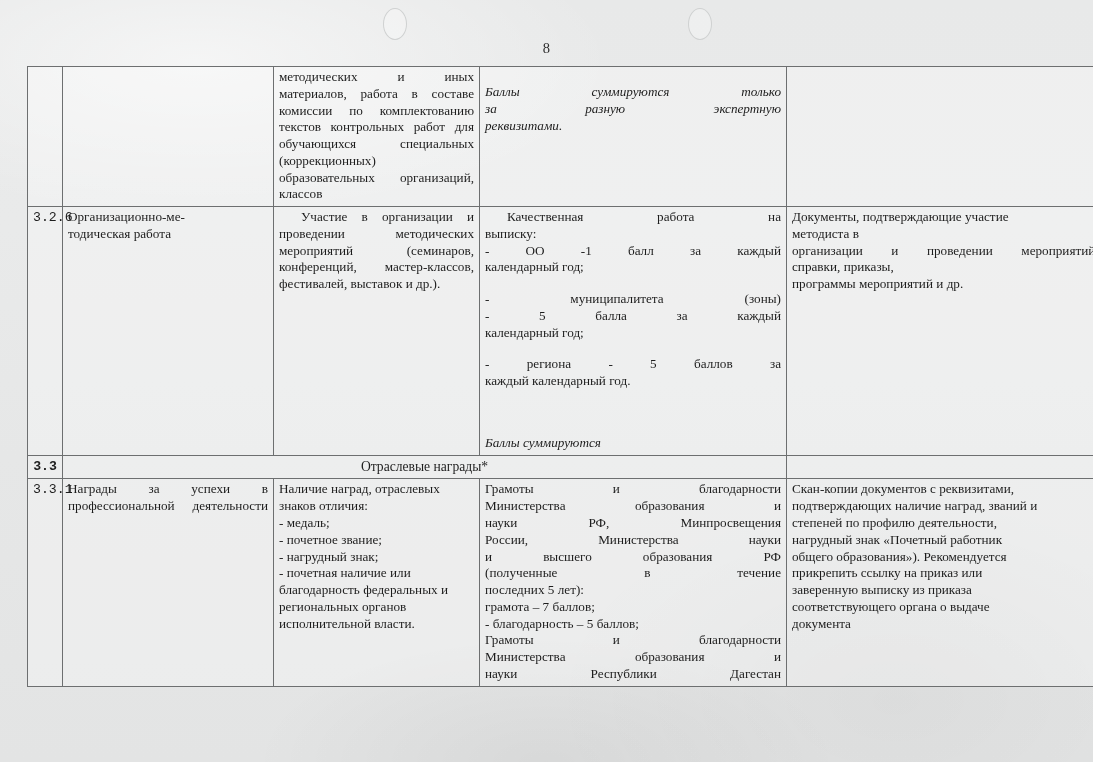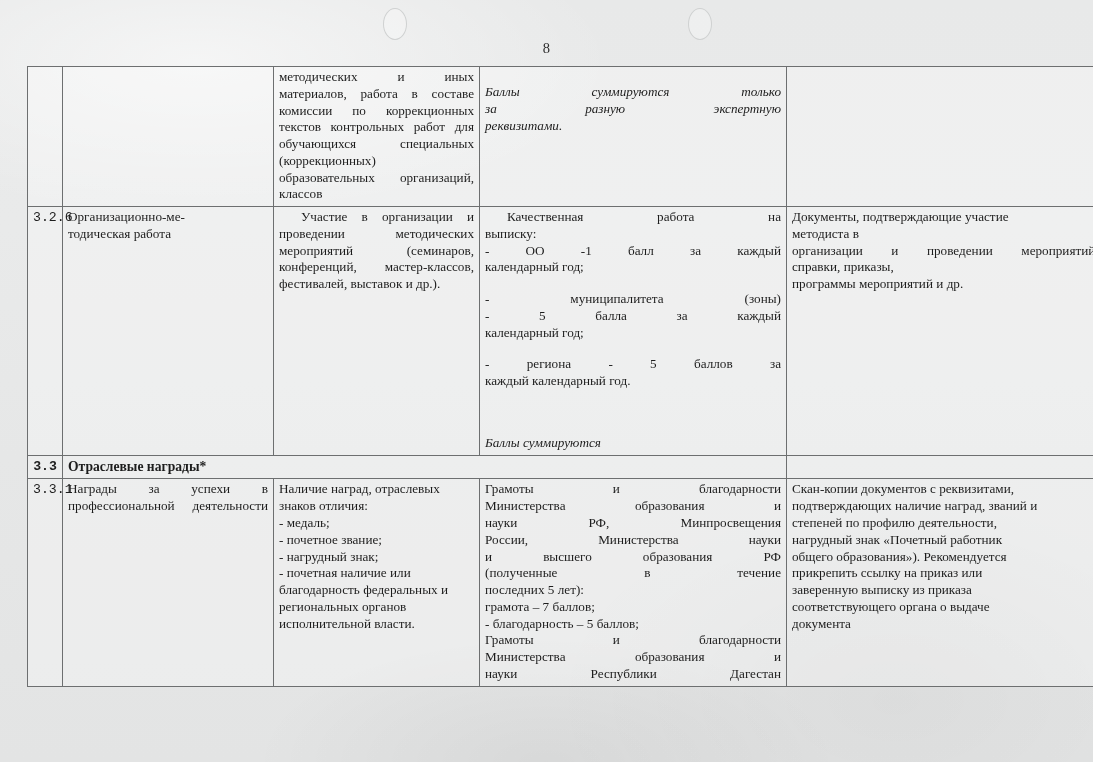--- a/index.html
+++ b/index.html
@@ -76,22 +76,22 @@
   .col-docs   { width: 307px; }
 
   .just    { text-align: justify; text-align-last: left; hyphens: none; }
   .just-all{ text-align: justify; text-align-last: justify; }
   .ital    { font-style: italic; }
   .ind     { text-indent: 22px; }
   .blankline { height: 15px; }
   p.line { margin: 0; padding: 0; }
 
   .merged-head {
-    text-align: left;
-    font-weight: bold;
+    text-align: center;
+    font-weight: normal;
     font-size: 13.6px;
     padding-top: 2px;
     padding-bottom: 3px;
   }
   .code-bold { font-weight: bold; }
   .tight { line-height: 1.27; }
 </style>
 </head>
 <body>
 
@@ -110,21 +110,21 @@
       <col class="col-score">
       <col class="col-docs">
     </colgroup>
     <tbody>
         <tr>
           <td class="col-code"></td>
           <td class="col-crit"></td>
           <td class="col-score tight">
             <p class="line just-all">методических и иных</p>
             <p class="line just-all">материалов, работа в составе</p>
-            <p class="line just-all">комиссии по коррекционных</p>
+            <p class="line just-all">комиссии по комплектованию</p>
             <p class="line just-all">текстов контрольных работ для</p>
             <p class="line just-all">обучающихся специальных</p>
             <p class="line just">(коррекционных)</p>
             <p class="line just-all">образовательных организаций,</p>
             <p class="line just">классов</p>
           </td>
           <td class="col-score tight">
             <p class="line blankline"></p>
             <p class="line ital just-all">Баллы суммируются только</p>
             <p class="line ital just-all">за разную экспертную</p>

